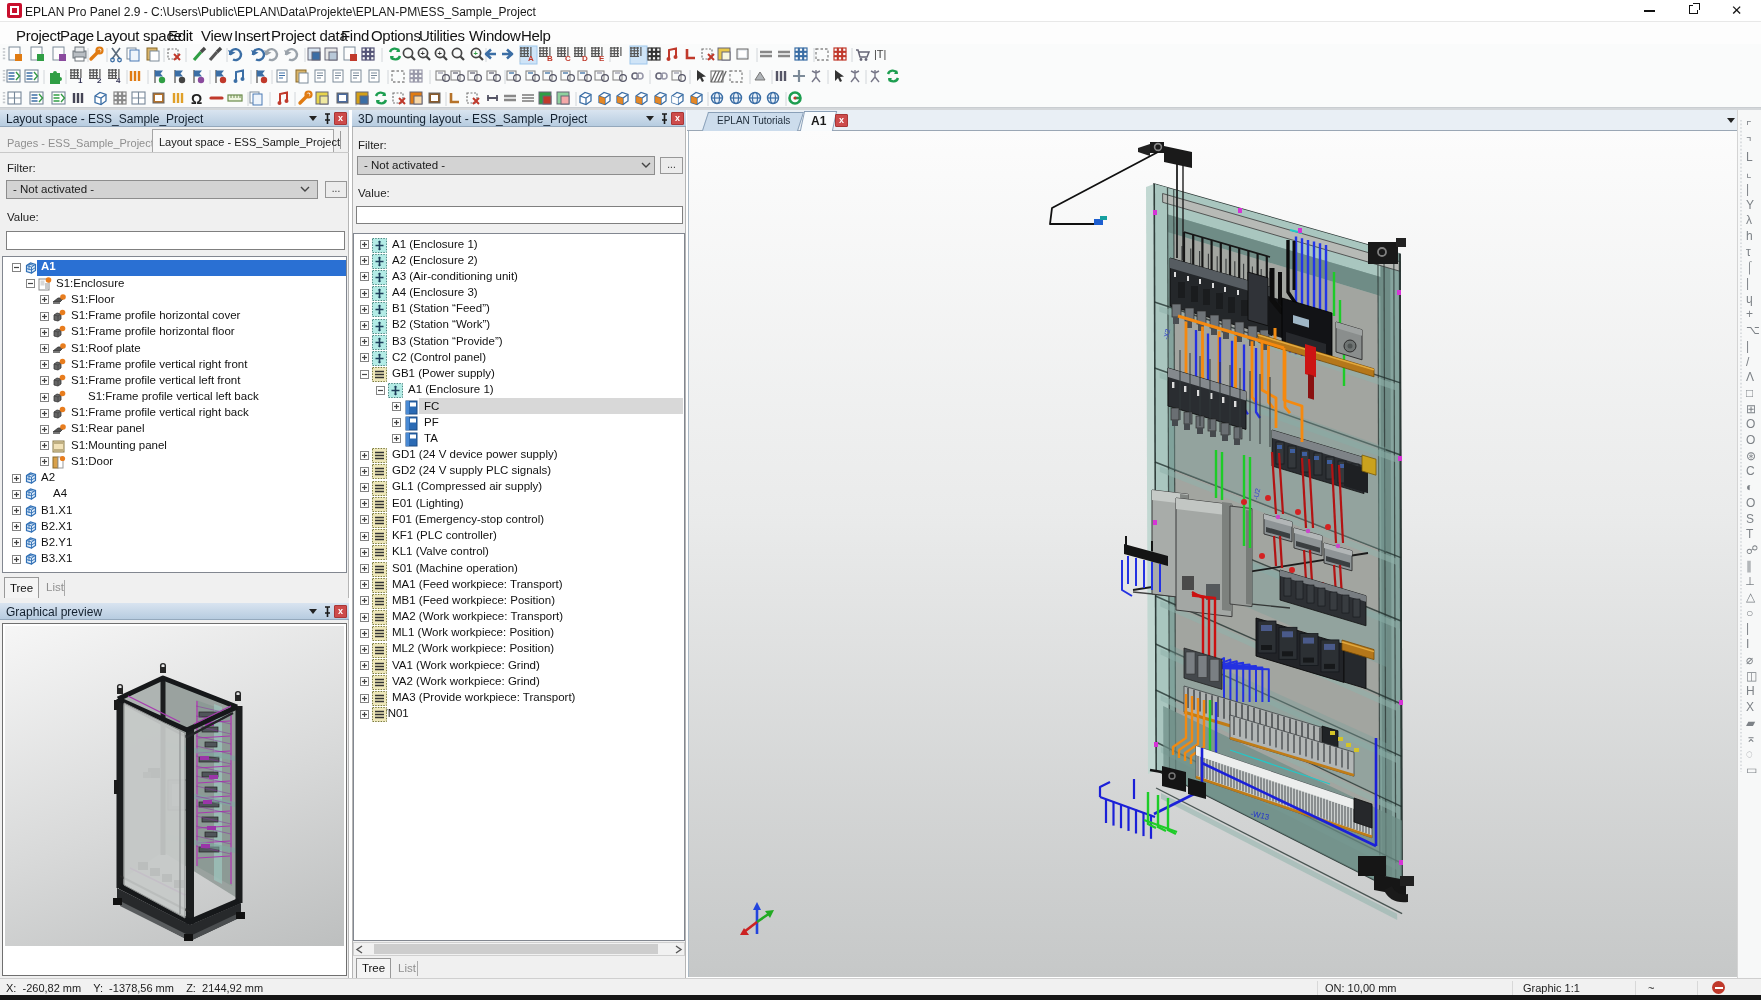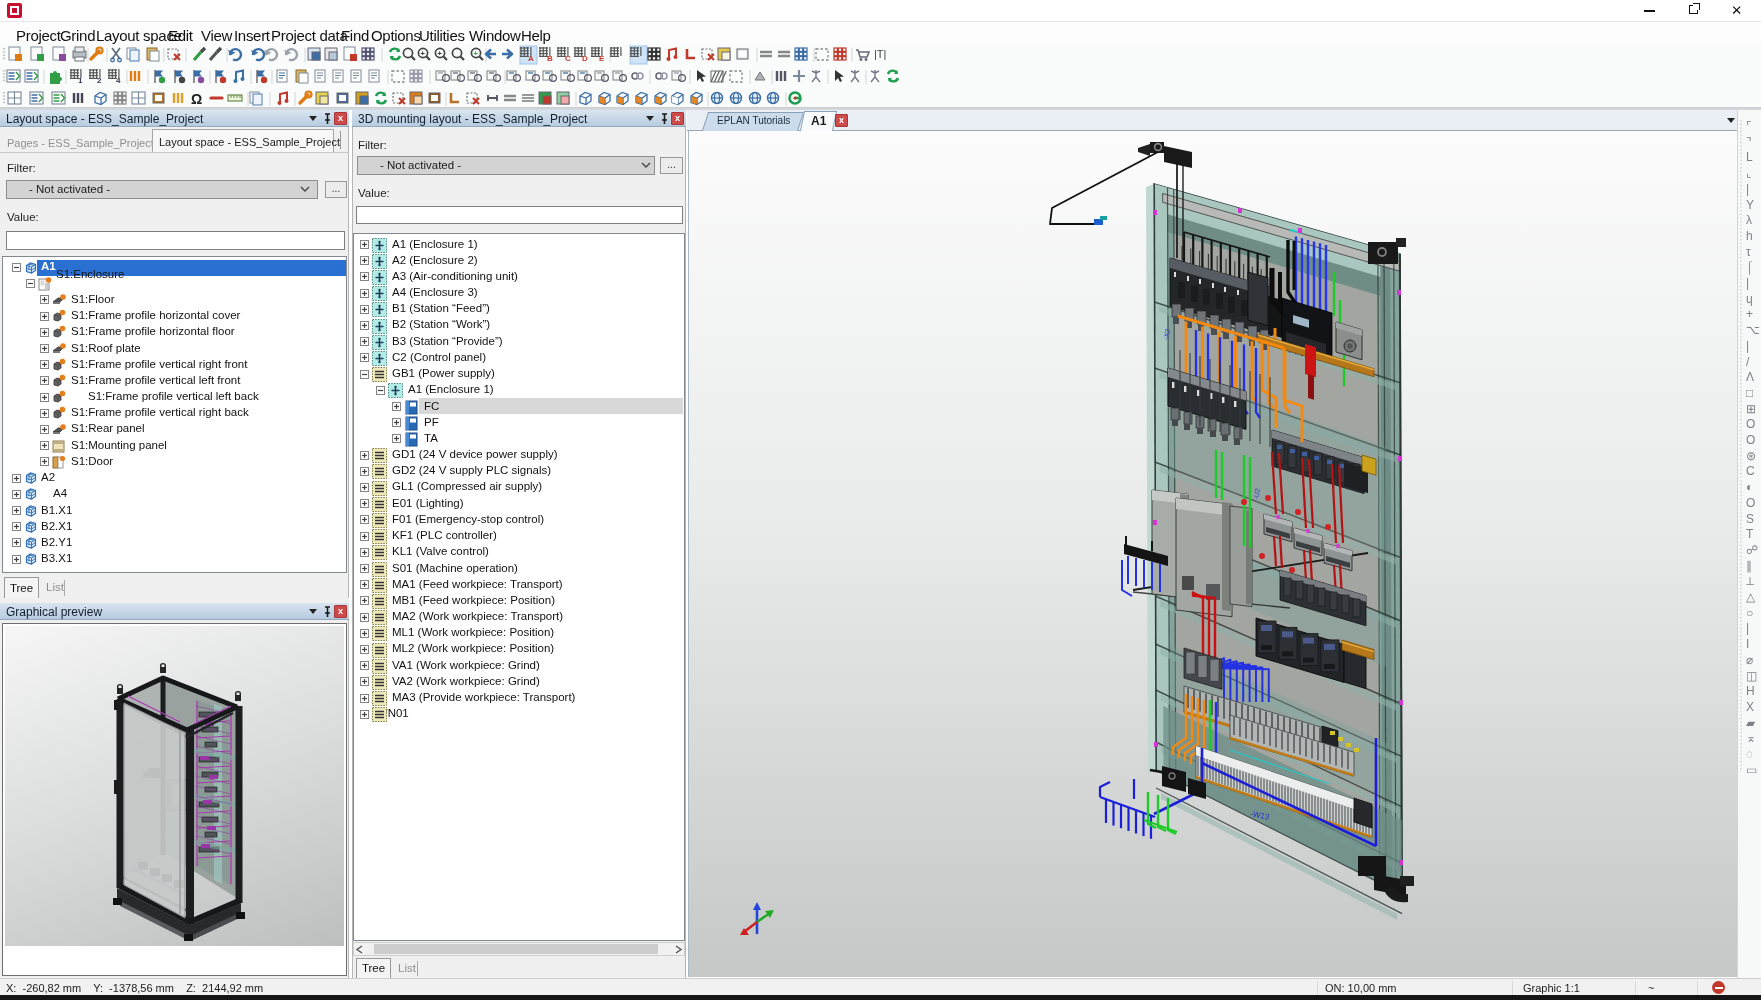--- a/index.html
+++ b/index.html
@@ -7,46 +7,47 @@
 .txt{position:absolute;white-space:nowrap;color:#1a1a1a}
 .hdr{position:absolute;height:17px;background:linear-gradient(#d9e4f0,#b7cce0);
  border-bottom:1px solid #94a8bc}
 .hdr .t{position:absolute;left:6px;top:2px;font-size:12px;color:#13202e}
 .xbox{position:absolute;width:13px;height:13px;background:#cd4b4b;border:1px solid #a83636;
  border-radius:1px;color:#fff;font-size:9px;font-weight:bold;text-align:center;line-height:11px}
 .caret{position:absolute;width:0;height:0;border-left:4px solid transparent;
  border-right:4px solid transparent;border-top:5px solid #222}
 .lbl{position:absolute;font-size:11.5px;color:#222}
 .combo{position:absolute;height:19px;background:#d3d3d3;border:1px solid #8d8d8d;
- font-size:11.5px;color:#1a1a1a;line-height:17px;padding-left:22px}
+ font-size:11.5px;color:#1a1a1a;line-height:17px;padding-left:6px}
 .dots{position:absolute;height:17px;background:#ececec;border:1px solid #979797;
  font-size:10px;color:#333;text-align:center;line-height:13px}
 .inp{position:absolute;background:#fff;border:1px solid #7f7f7f}
 .treebox{position:absolute;background:#fff;border:1px solid #828790}
 .trow{position:absolute;font-size:11.5px;color:#111;white-space:nowrap}
 .tabA{position:absolute;background:#f4f4f4;border:1px solid #999;border-bottom:none;
  font-size:11.5px;color:#111;text-align:center}
 .tabI{position:absolute;font-size:11.5px;color:#8f8f8f}
 .menu{position:absolute;top:22px;left:0;width:100%;height:22px;background:#fdfdfd}
 .menu span{position:absolute;top:5px;font-size:15px;color:#111;letter-spacing:-0.3px}
 </style></head><body>
 <div class="abs" style="left:0;top:0;width:1761px;height:22px;background:#fff;border-bottom:1px solid #e8e8e8">
     <div class="abs" style="left:7px;top:3px;width:15px;height:15px;background:#c8102e;border-radius:2px">
       <div class="abs" style="left:3px;top:3px;width:9px;height:9px;background:#fff">
         <div class="abs" style="left:2px;top:2px;width:5px;height:5px;background:#c8102e"></div>
       </div>
     </div>
+    <div class="txt" style="left:25px;top:5px;font-size:12px">EPLAN Pro Panel 2.9 - C:\Users\Public\EPLAN\Data\Projekte\EPLAN-PM\ESS_Sample_Project</div>
     <div class="abs" style="left:1644px;top:10px;width:11px;height:1.6px;background:#111"></div>
     <div class="abs" style="left:1689px;top:5px;width:9px;height:9px;border:1.4px solid #111"></div>
     <div class="abs" style="left:1693px;top:3px;width:7px;height:7px;border-top:1.4px solid #111;border-right:1.4px solid #111;background:#fff"></div>
     <div class="txt" style="left:1731px;top:2px;font-size:13.5px;color:#111">✕</div>
   </div>
 <div class="menu">
     <span style="left:16px">Project</span>
-    <span style="left:60px">Grind</span>
+    <span style="left:60px">Page</span>
     <span style="left:96px">Layout space</span>
     <span style="left:168px">Edit</span>
     <span style="left:201px">View</span>
     <span style="left:234px">Insert</span>
     <span style="left:271px">Project data</span>
     <span style="left:341px">Find</span>
     <span style="left:371px">Options</span>
     <span style="left:419px">Utilities</span>
     <span style="left:469px">Window</span>
     <span style="left:521px">Help</span>
@@ -526,21 +527,21 @@
 <div class="abs" style="left:37px;top:260px;width:309px;height:16px;background:#2a70d3"></div>
 <div class="trow" style="left:41px;top:260px;color:#fff;font-weight:bold">A1</div>
 <svg class="abs" style="left:12px;top:263.0px" width="9" height="9">
     <rect x="0.5" y="0.5" width="8" height="8" fill="#fff" stroke="#848484"></rect>
     <line x1="2" y1="4.5" x2="7" y2="4.5" stroke="#444" stroke-width="1.2"></line>
   </svg>
 <svg class="abs" style="left:24px;top:260.5px" width="14" height="14">
     <path d="M2.5 4.5 l4-2.5 5 1.5 v6 l-4 2.5 -5-1.5 z" fill="#dceaf8" stroke="#2f6fb6" stroke-width="1.2"></path>
     <path d="M2.5 4.5 l5 1.5 4-2.5 M7.5 6 v6.5 M2.5 7.5 l5 1.5 4-2.5 M5 3 l5 1.5 M5 3 v6" stroke="#2f6fb6" stroke-width="0.9" fill="none"></path>
   </svg>
-<div class="trow" style="left:56px;top:268px">S1:Enclosure</div>
+<div class="trow" style="left:56px;top:277px">S1:Enclosure</div>
 <svg class="abs" style="left:26px;top:279.2px" width="9" height="9">
     <rect x="0.5" y="0.5" width="8" height="8" fill="#fff" stroke="#848484"></rect>
     <line x1="2" y1="4.5" x2="7" y2="4.5" stroke="#444" stroke-width="1.2"></line>
   </svg>
 <svg class="abs" style="left:38px;top:276.7px" width="14" height="14">
     <rect x="1" y="2" width="10" height="11" fill="#fff" stroke="#888"></rect>
     <rect x="2.5" y="3.5" width="4" height="5" fill="#d8d8d8"></rect>
     <rect x="7" y="6" width="3" height="7" fill="#c8c8c8"></rect>
     <circle cx="10.5" cy="3" r="2.8" fill="#e87d1e"></circle>
   </svg>

